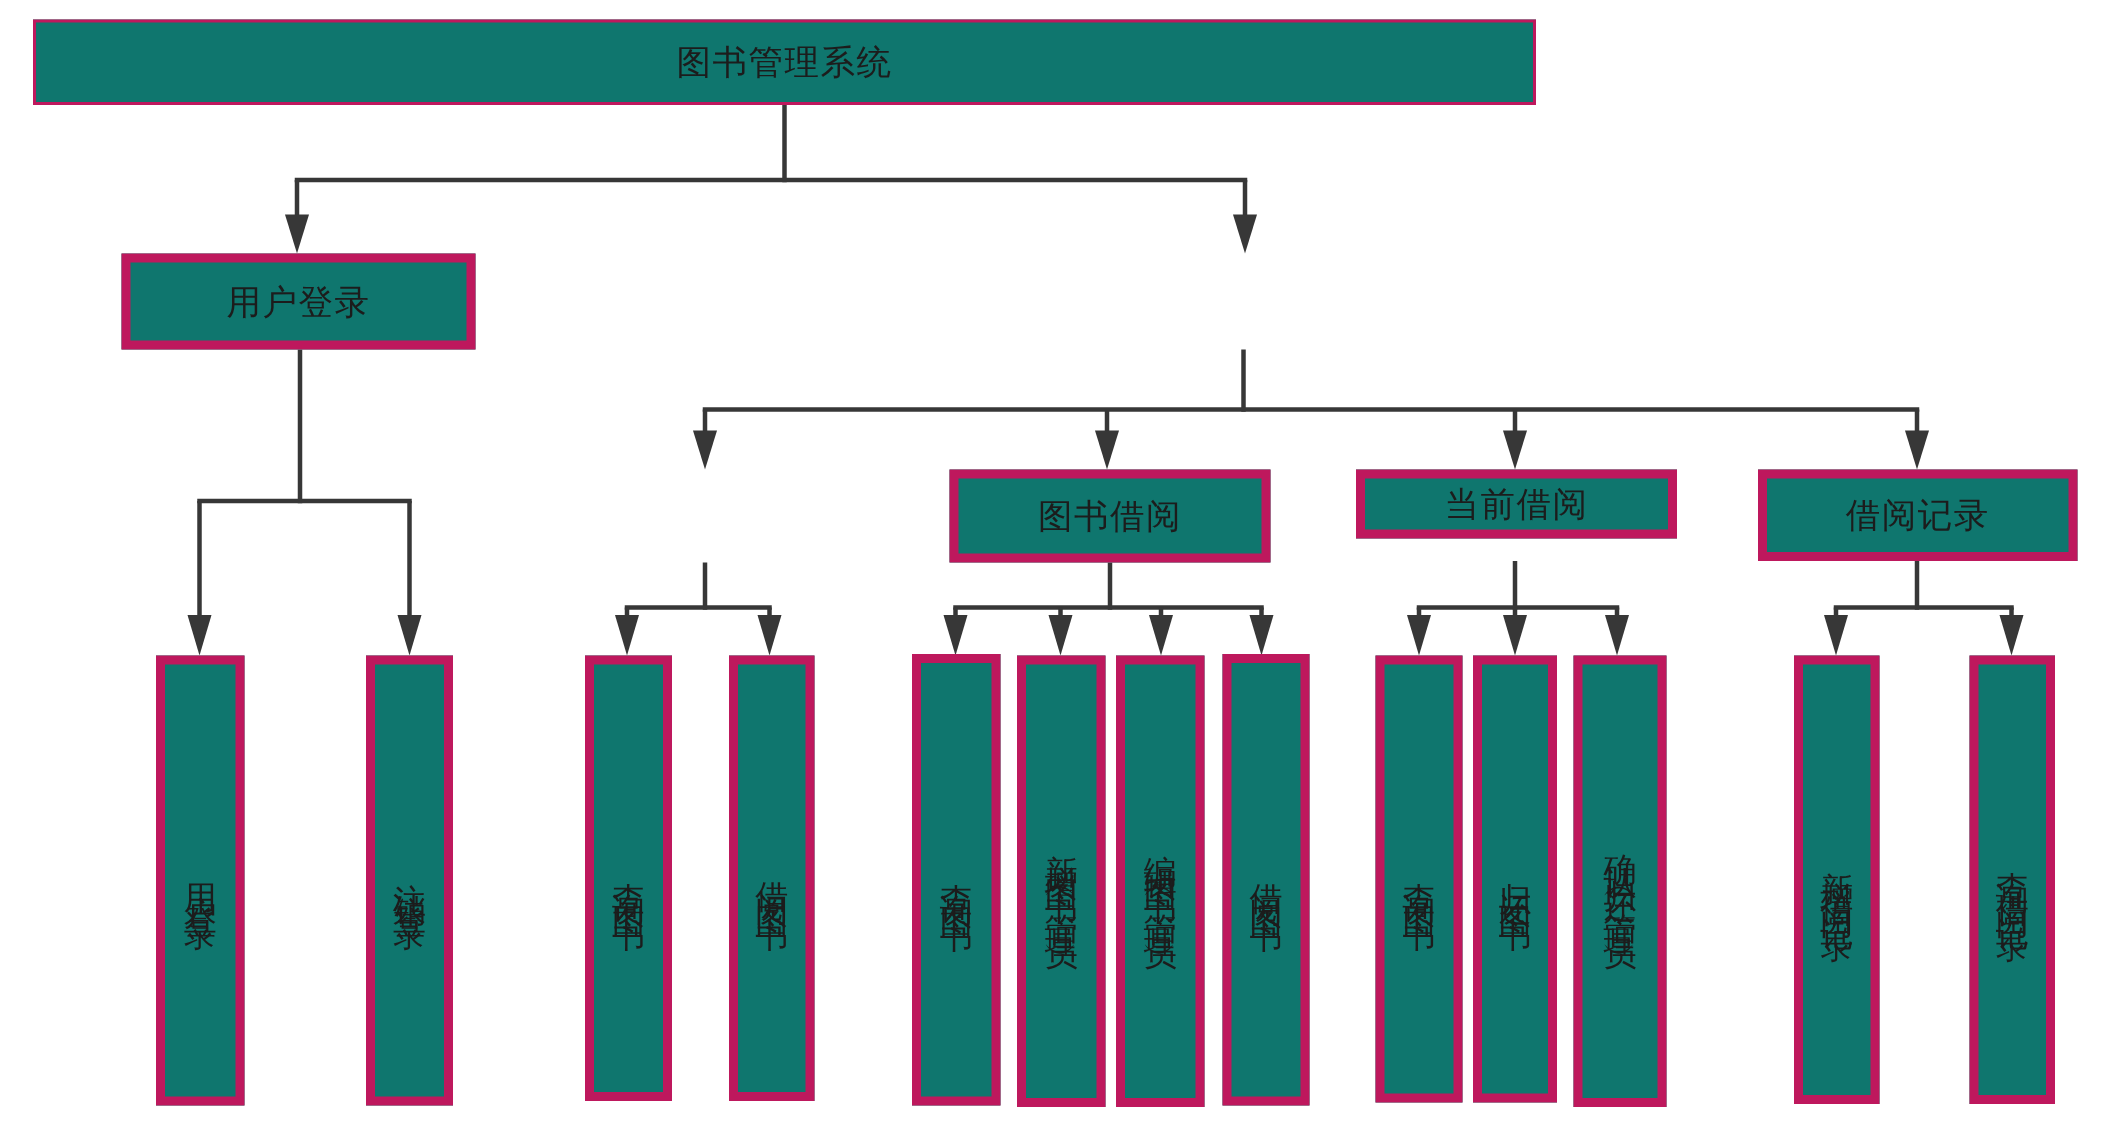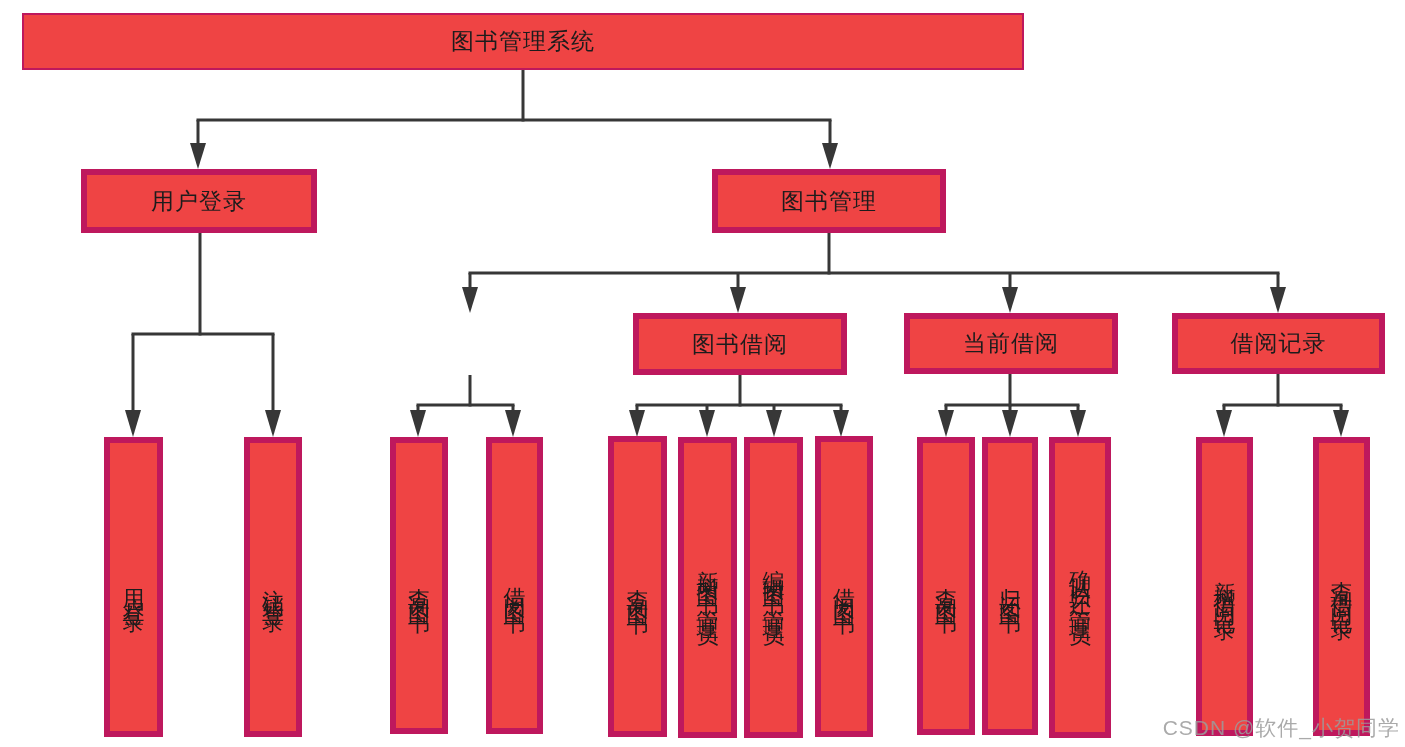--- a/index.html
+++ b/index.html
@@ -8,21 +8,21 @@
     width: 1405px;
     height: 747px;
     background: #ffffff;
     font-family: "Liberation Sans", sans-serif;
     overflow: hidden;
   }
   svg.wires { position: absolute; left: 0; top: 0; z-index: 1; }
   .node {
     position: absolute;
     box-sizing: border-box;
-    background: #ef4444;
+    background: #0f766e;
     border: 6px solid #be185d;
     display: flex;
     align-items: center;
     justify-content: center;
     color: #1c1c1c;
     z-index: 2;
   }
   .node.root { border-width: 2px; }
   .node.h { font-size: 23px; letter-spacing: 1px; white-space: nowrap; }
   .node.v { font-size: 22px; }
@@ -115,28 +115,25 @@
     </g>
   </svg>
 
   <div class="node h root" style="left:22px; top:13px; width:1002px; height:57px;">
     <span class="lbl">图书管理系统</span>
   </div>
 
   <div class="node h" style="left:81px; top:169px; width:236px; height:64px;">
     <span class="lbl">用户登录</span>
   </div>
-  <div class="node h" style="left:712px; top:169px; width:234px; height:64px;">
-    <span class="lbl">图书管理</span>
-  </div>
 
   <div class="node h" style="left:633px; top:313px; width:214px; height:62px;font-family:Liberation Serif, serif;">
     <span class="lbl">图书借阅</span>
   </div>
-  <div class="node h" style="left:904px; top:313px; width:214px; height:61px;">
+  <div class="node h" style="left:904px; top:313px; width:214px; height:46px;">
     <span class="lbl">当前借阅</span>
   </div>
   <div class="node h" style="left:1172px; top:313px; width:213px; height:61px;">
     <span class="lbl">借阅记录</span>
   </div>
 
   <div class="node v" style="left:104px; top:437px; width:59px; height:300px;">
     <span class="lbl">用户登录</span>
   </div>
   <div class="node v" style="left:244px; top:437px; width:58px; height:300px;">
@@ -173,15 +170,14 @@
     <span class="lbl">确认归还（管理员）</span>
   </div>
 
   <div class="node v" style="left:1196px; top:437px; width:57px; height:299px;">
     <span class="lbl">新增借阅记录</span>
   </div>
   <div class="node v" style="left:1313px; top:437px; width:57px; height:299px;">
     <span class="lbl">查询借阅记录</span>
   </div>
 
-  <div class="watermark">CSDN @软件_小贺同学</div>
 
 </div>
 
 </body></html>

